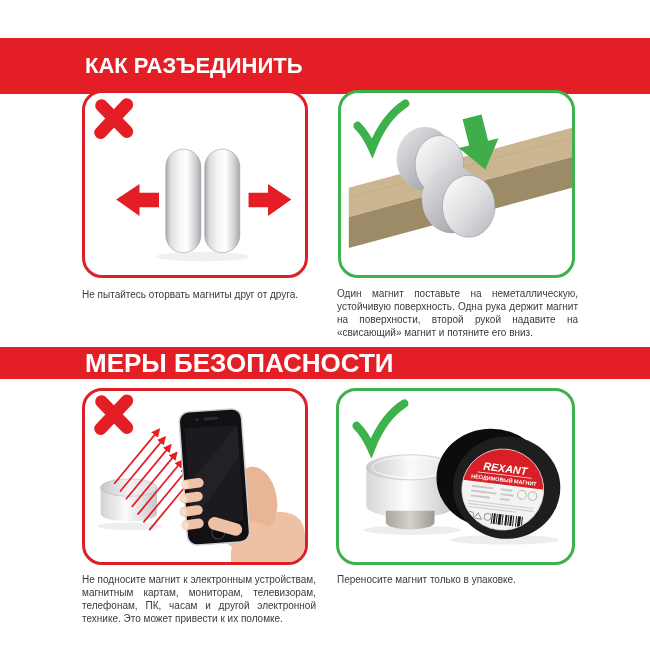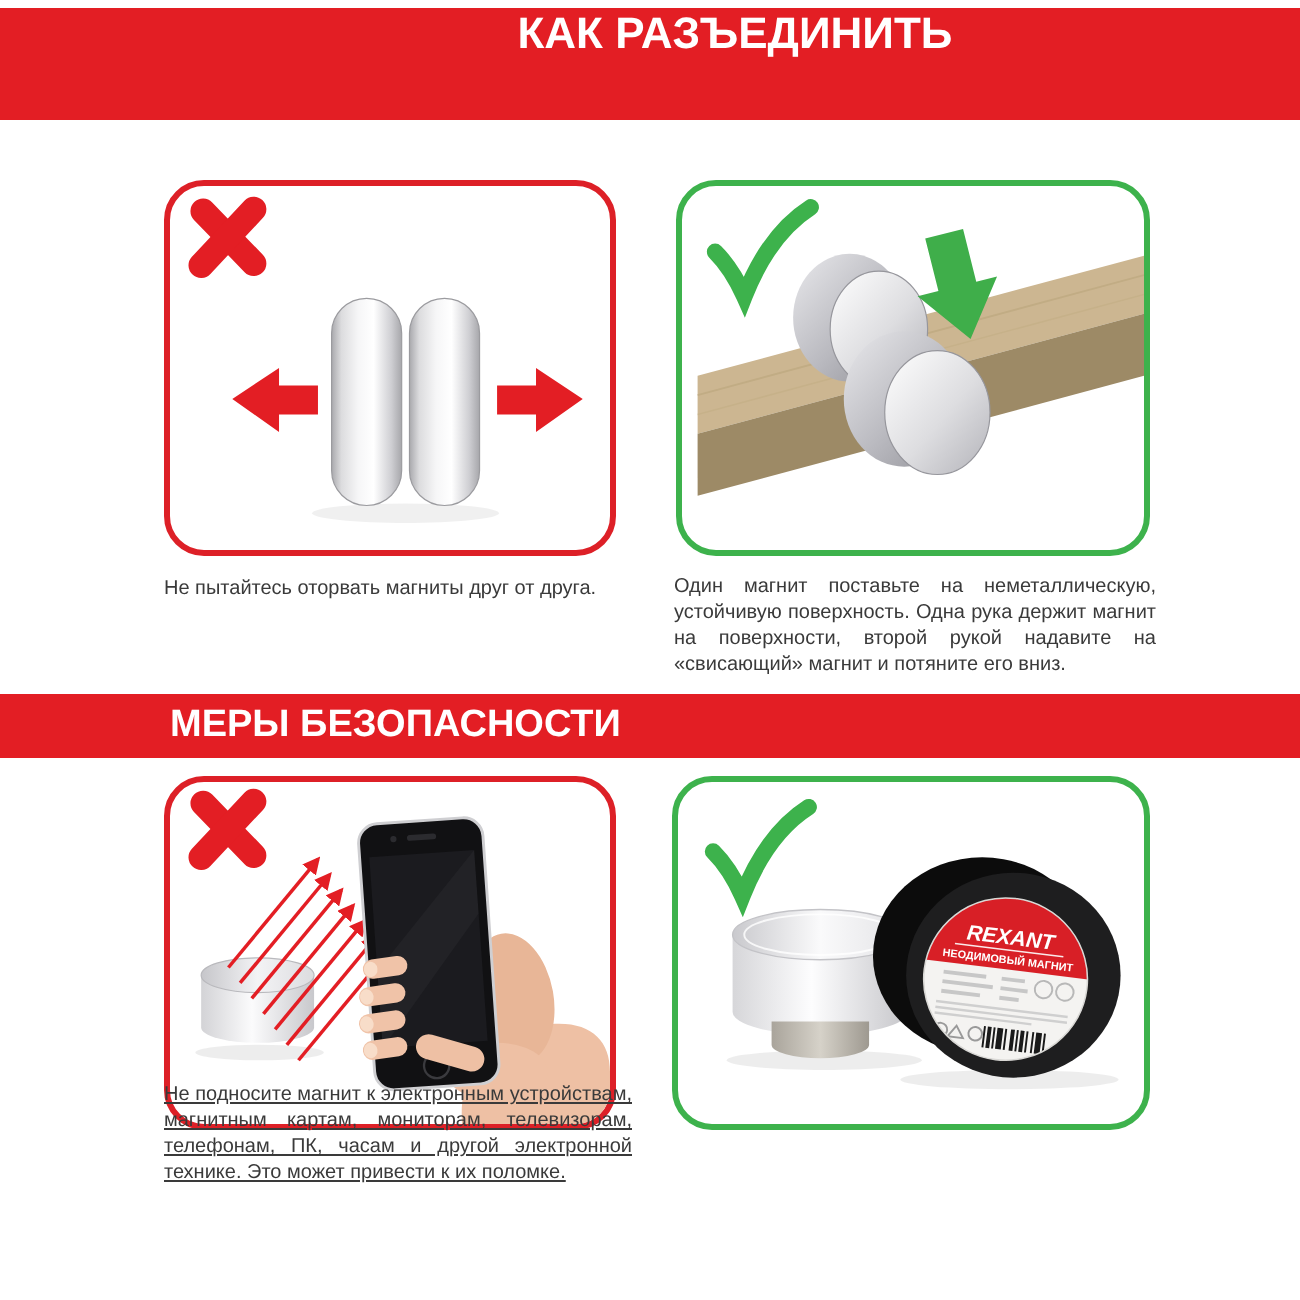--- a/index.html
+++ b/index.html
@@ -4,40 +4,40 @@
 <style>
   html,body { margin:0; padding:0; background:#ffffff; }
   .page {
     position:relative; width:650px; height:650px; background:#ffffff;
     overflow:hidden; font-family:"Liberation Sans", sans-serif;
   }
   .banner {
     position:absolute; left:0; width:650px; background:#e31e24; color:#ffffff;
     font-weight:bold; box-sizing:border-box; padding-left:85px;
   }
-  .banner-1 { top:4px; height:56px; font-size:22px; line-height:26px;
-    display:flex; flex-direction:row; justify-content:center; }
-  .banner-2 { top:347px; height:32px; font-size:19px; line-height:32px; }
+  .banner-1 { top:38px; height:56px; font-size:22px; line-height:26px;
+    display:flex; flex-direction:column; justify-content:center; }
+  .banner-2 { top:347px; height:32px; font-size:26px; line-height:32px; }
   .panel {
     position:absolute; background:#ffffff; border-radius:20px; overflow:hidden;
     box-sizing:border-box;
   }
   .panel.wrong { border:3px solid #dd2027; }
   .panel.right { border:3px solid #3db24c; }
   #panel-a { left:82px;  top:90px;  width:226px; height:188px; }
   #panel-b { left:338px; top:90px;  width:237px; height:188px; }
   #panel-c { left:82px;  top:388px; width:226px; height:177px; }
   #panel-d { left:336px; top:388px; width:239px; height:177px; }
   .panel svg { position:absolute; left:0; top:0; width:100%; height:100%; }
   .caption {
     position:absolute; margin:0; font-size:10px; line-height:13px; color:#3a3a3a;
   }
   #cap-a { left:82px;  top:288px; width:232px; }
   #cap-b { left:337px; top:287px; width:241px; text-align:justify; }
-  #cap-c { left:82px;  top:541px; width:234px; text-align:justify;text-decoration:underline; }
+  #cap-c { left:82px;  top:573px; width:234px; text-align:justify; }
   #cap-d { left:337px; top:573px; width:241px; }
 </style>
 </head>
 <body>
 
 <div class="page">
 
   <div class="banner banner-1">
     <span>КАК РАЗЪЕДИНИТЬ</span>
   </div>
@@ -243,14 +243,15 @@
               <circle cx="156" cy="132" r="3.5"></circle>
             </g>
           </g>
           <circle cx="168" cy="102" r="42" fill="none" stroke="#d9d8d5" stroke-width="0.8"></circle>
         </g>
       </g>
     </svg>
   </div>
 
   <p class="caption" id="cap-c">Не подносите магнит к электронным устройствам, магнитным картам, мониторам, телевизорам, телефонам, ПК, часам и другой электронной технике. Это может привести к их поломке.</p>
+  <p class="caption" id="cap-d">Переносите магнит только в упаковке.</p>
 
 </div>
 
 </body></html>

